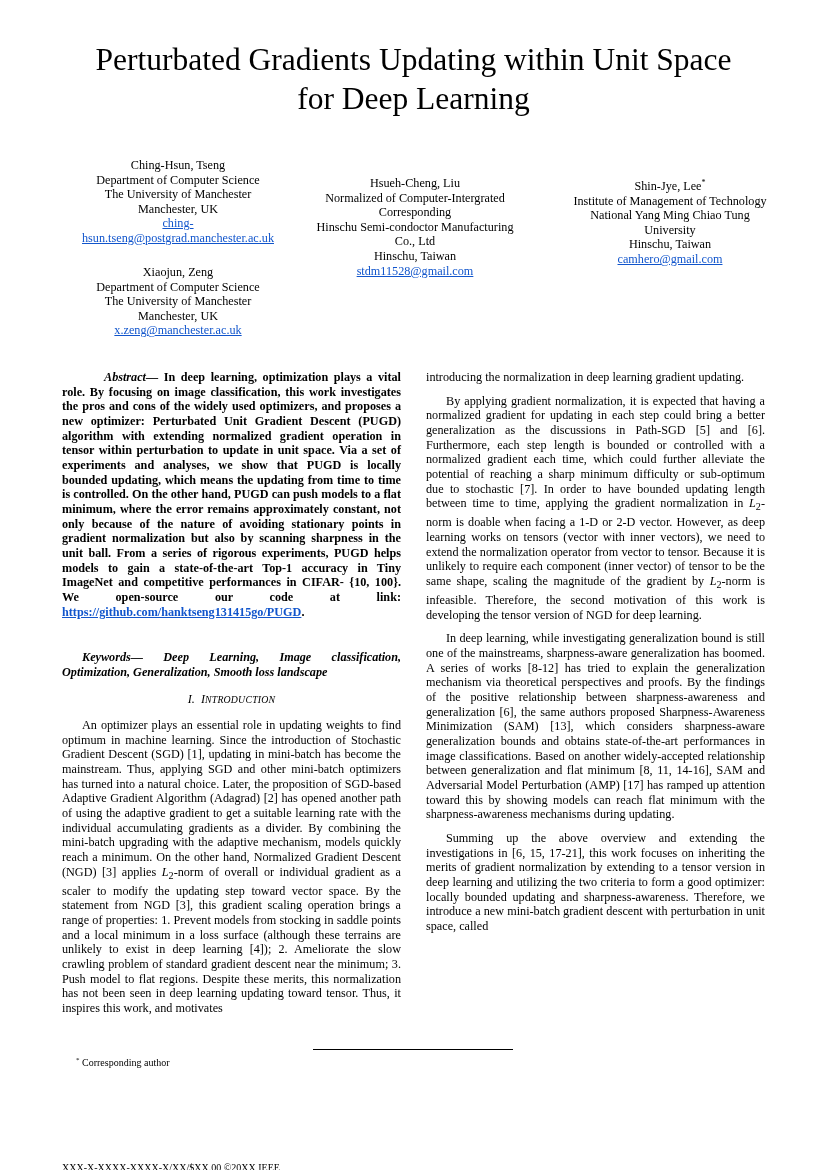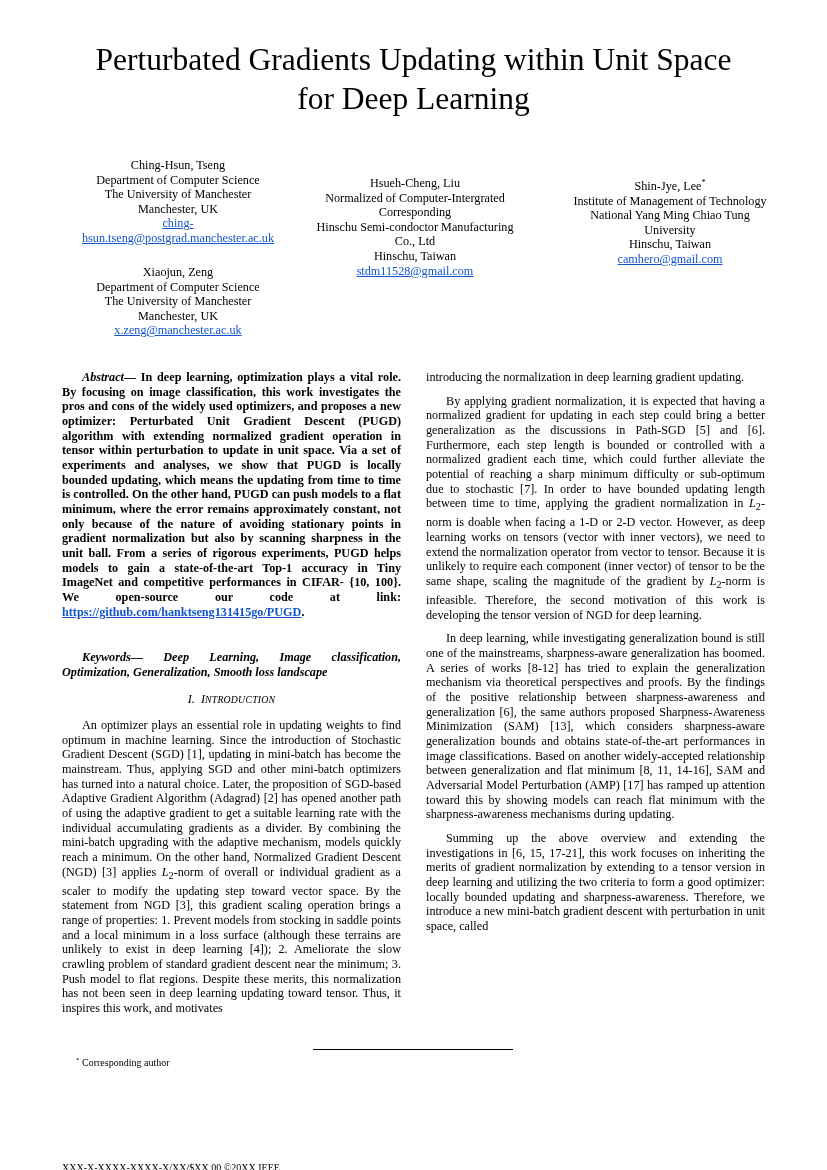--- a/index.html
+++ b/index.html
@@ -12,21 +12,21 @@
   .a1 { left: 60px; top: 158px; width: 236px; }
   .a4 { left: 60px; top: 265px; width: 236px; }
   .a2 { left: 305px; top: 176px; width: 220px; }
   .a3 { left: 557px; top: 176px; width: 226px; }
   .col { position: absolute; top: 370px; width: 339px; font-size: 12.2px; line-height: 14.65px; }
   .left { left: 62px; }
   .right { left: 426px; }
   p { margin: 0; text-align: justify; }
   .indent { text-indent: 20px; }
   .abstract { font-weight: bold; }
-  .abstract .lbl { font-style: italic; }
+  .abstract .lbl { font-style: italic; margin-left: 22px; }
   .keywords { font-weight: bold; font-style: italic; margin-top: 31px; }
   .section { text-align: center; margin: 13px 0 10px 0; font-size: 12.2px; font-style: italic; }
   .sc { font-size: 9.8px; letter-spacing: 0.2px; }
   .gap { margin-top: 9px; }
   .math { font-style: italic; }
   .fn-rule { position: absolute; left: 313px; top: 1049px; width: 200px; height: 0;
              border-top: 1px solid #000; }
   .footnote { position: absolute; left: 76px; top: 1056px; font-size: 10px; }
   .footnote sup { font-size: 7px; }
   .copyright { position: absolute; left: 62px; top: 1162px; font-size: 10px; }

